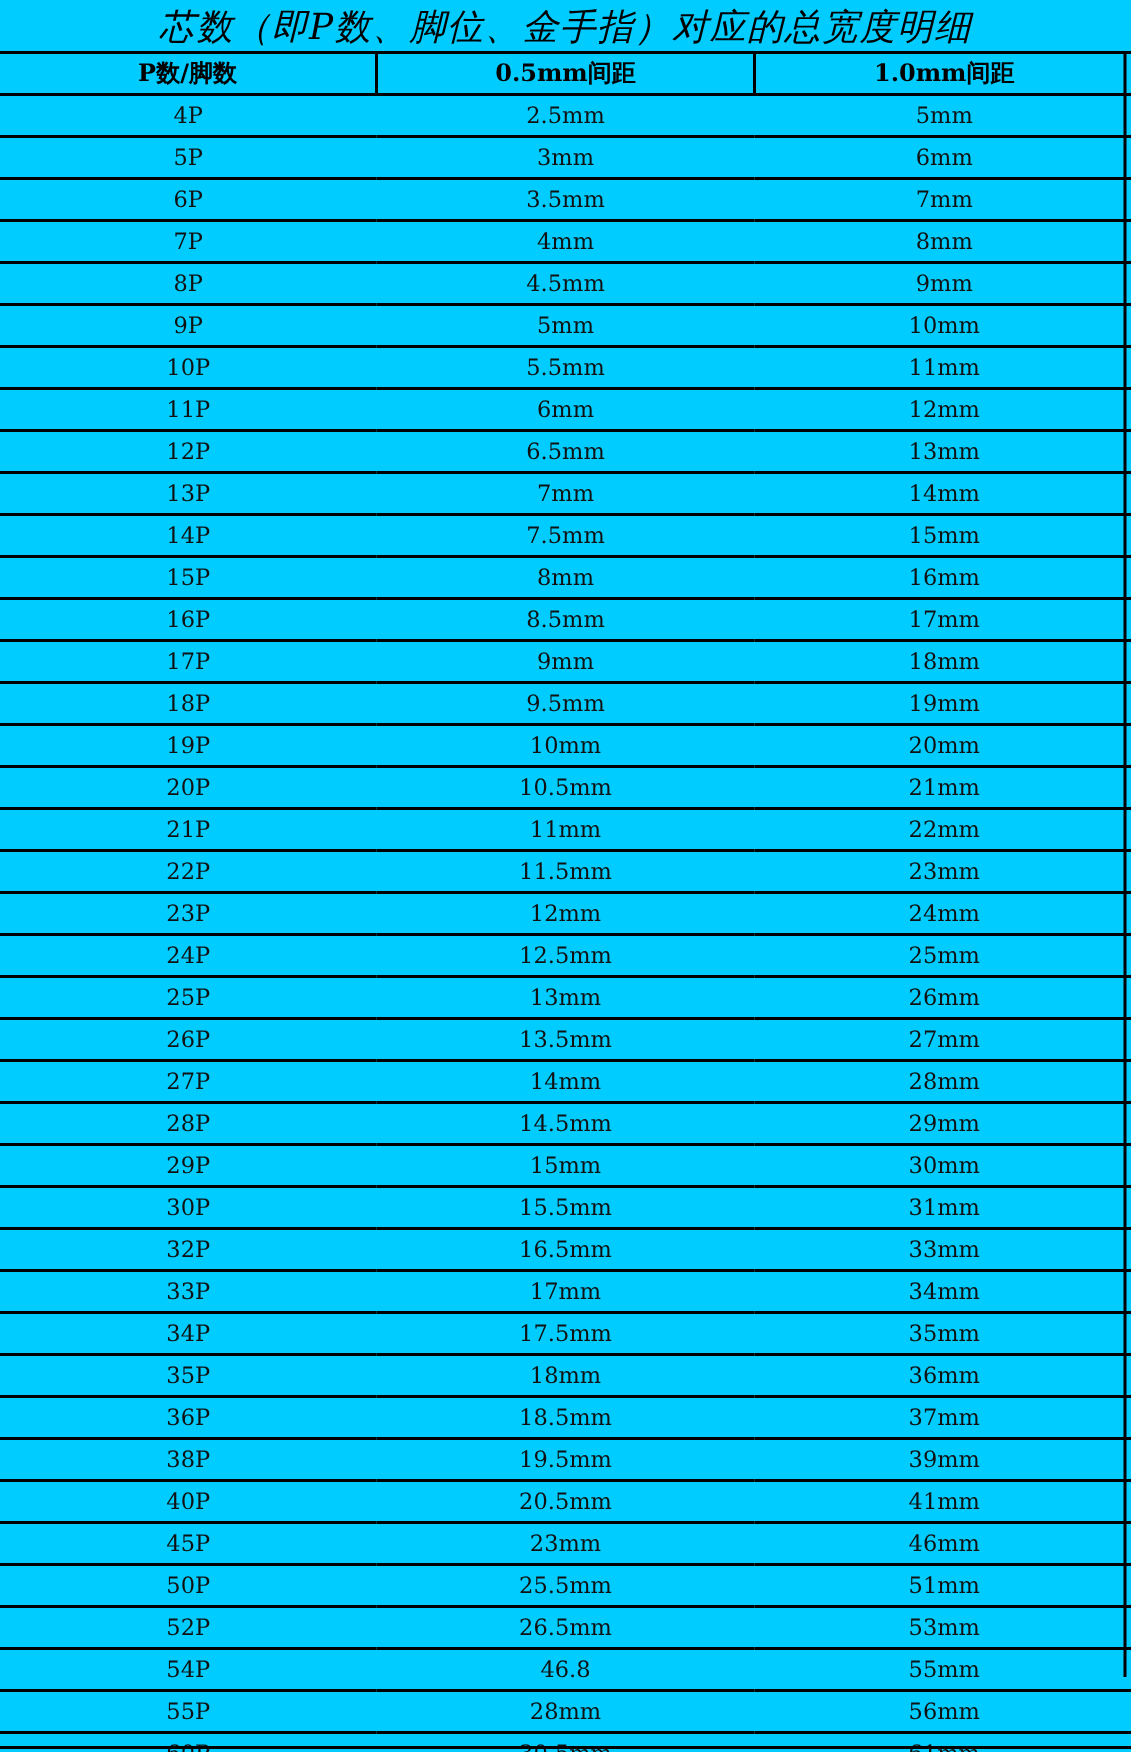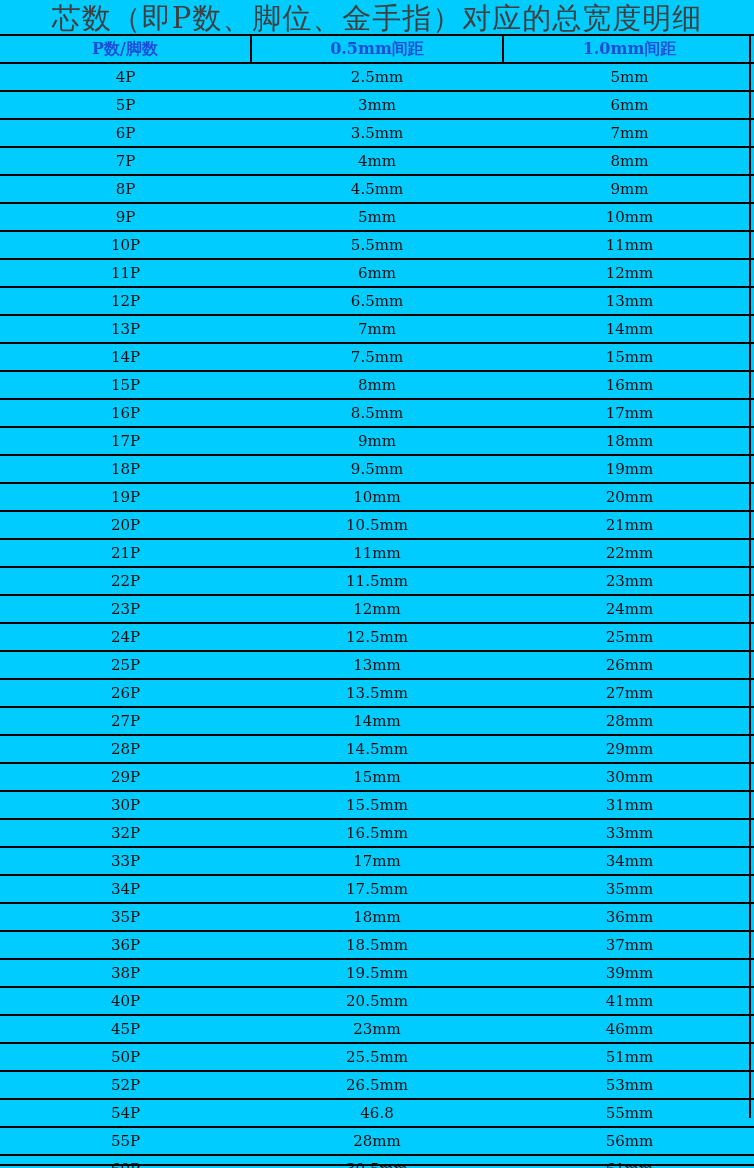--- a/index.html
+++ b/index.html
@@ -1,20 +1,20 @@
 <!DOCTYPE html>
 <html><head>
 <meta charset="utf-8">
 <style>
   html,body{margin:0;padding:0;}
   body{width:754px;height:1168px;background:#00ccff;overflow:hidden;position:relative;font-family:"DejaVu Serif","Liberation Serif",serif;}
-  .title{height:34px;line-height:36px;text-align:center;color:#404040;font-size:29px;letter-spacing:1px;border-bottom:2px solid #000;}
+  .title{height:34px;line-height:36px;text-align:center;color:#000000;font-size:24px;letter-spacing:1px;border-bottom:2px solid #000;font-style:italic;}
   table{border-collapse:collapse;width:751px;table-layout:fixed;}
   td{height:24px;border-bottom:2px solid #000;text-align:center;font-size:15px;color:#111;padding:0;line-height:26px;}
-  th{height:24px;border:2px solid #000;border-top:none;font-size:16px;font-weight:bold;color:#1d4ed8;padding:0;line-height:26px;}
+  th{height:24px;border:2px solid #000;border-top:none;font-size:16px;font-weight:bold;color:#000000;padding:0;line-height:26px;}
   th:first-child{border-left:none;}
   .c1{width:250px;} .c2{width:250px;} .c3{width:251px;}
   .rb{position:absolute;right:3px;top:36px;width:2px;height:1082px;background:#000;}
   .footer{position:absolute;left:0;top:1126px;width:754px;height:42px;}
   .footer .line{position:absolute;left:0;bottom:2px;width:754px;height:2px;background:#000;}
 </style>
 </head>
 <body>
 
 <div class="title">芯数（即P数、脚位、金手指）对应的总宽度明细</div>

